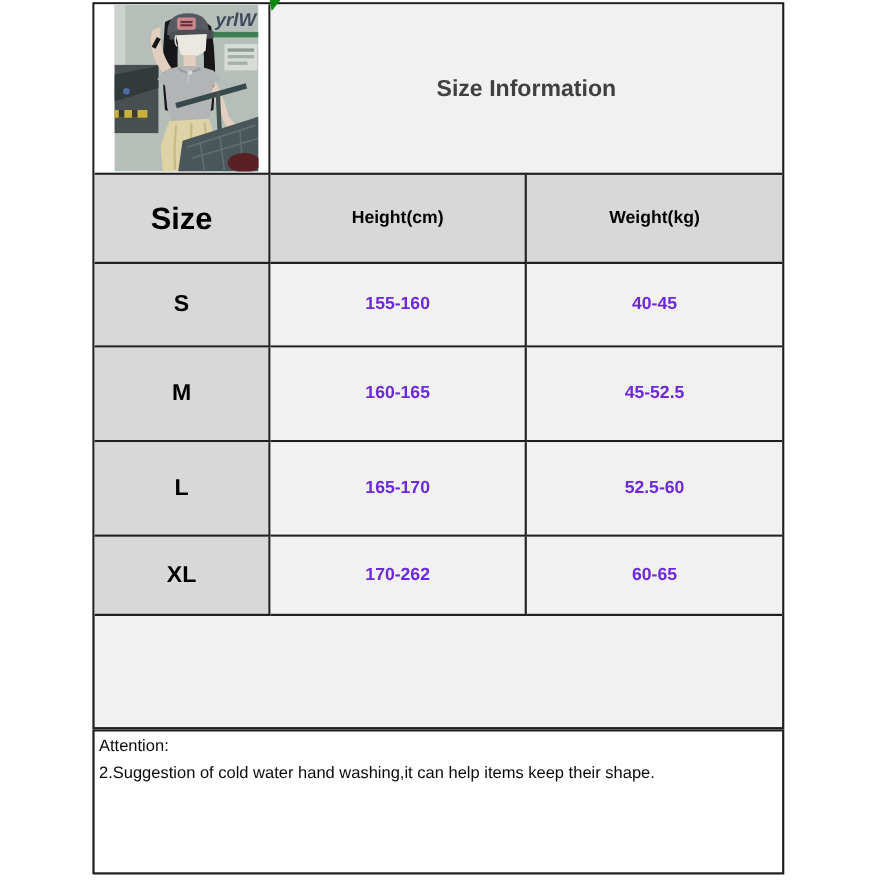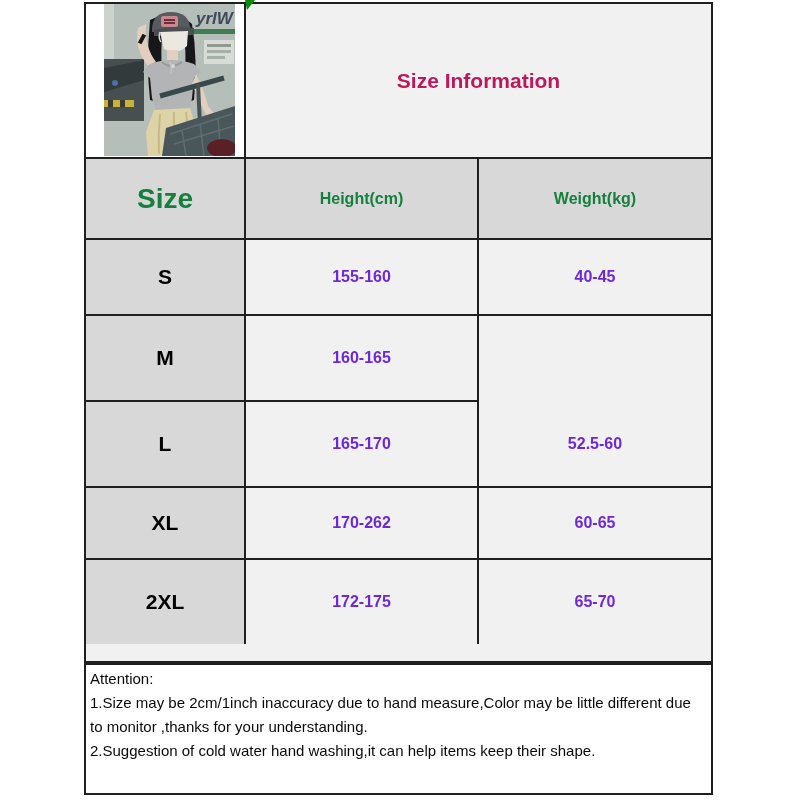--- a/index.html
+++ b/index.html
@@ -19,23 +19,23 @@
   .row-2xl   { grid-template-columns:160px 233px 232px; height:84px; }
   .cell { border-right:2px solid #1f1f1f; border-bottom:2px solid #1f1f1f;
           display:flex; align-items:center; justify-content:center; overflow:hidden; }
   .cell.last-col { border-right:none; }
   .row-2xl .cell { border-bottom:none; }
 
   .photo-cell { background:#ffffff; justify-content:flex-start; align-items:flex-start; }
   .photo-cell svg { margin-left:18px; display:block; }
 
   .title-cell { background:#f1f1f1; position:relative; }
-  .title-text { font-size:21px; font-weight:700; color:#be185d; }
+  .title-text { font-size:21px; font-weight:700; color:#404040; }
 
-  .hcell { background:#d8d8d8; font-weight:700; color:#15803d; }
+  .hcell { background:#d8d8d8; font-weight:700; color:#000000; }
   .hcell.size-col-head { font-size:28px; }
   .hcell.metric-head   { font-size:16px; }
 
   .size-cell { background:#d8d8d8; font-size:21px; font-weight:700; color:#000; }
   .val-cell  { background:#f1f1f1; font-size:16px; font-weight:700; color:#6d28d9; }
 
   
   .corner-marker { position:absolute; left:245px; top:0; width:10px; height:10px; }
 
   
@@ -119,41 +119,36 @@
     </div>
 
     <div class="row row-s">
       <div class="cell size-cell">S</div>
       <div class="cell val-cell">155-160</div>
       <div class="cell val-cell last-col">40-45</div>
     </div>
     <div class="row row-m">
       <div class="cell size-cell">M</div>
       <div class="cell val-cell">160-165</div>
+      <div class="cell val-cell last-col">45-52.5</div>
     </div>
     <div class="row row-l">
       <div class="cell size-cell">L</div>
       <div class="cell val-cell">165-170</div>
       <div class="cell val-cell last-col">52.5-60</div>
     </div>
     <div class="row row-xl">
       <div class="cell size-cell">XL</div>
       <div class="cell val-cell">170-262</div>
       <div class="cell val-cell last-col">60-65</div>
     </div>
-    <div class="row row-2xl">
-      <div class="cell size-cell">2XL</div>
-      <div class="cell val-cell">172-175</div>
-      <div class="cell val-cell last-col">65-70</div>
-    </div>
   </div>
 
   <svg class="corner-marker" width="10" height="10" viewBox="0 0 10 10">
     <polygon points="0,0 10,0 2,10" fill="#0d8a0d"></polygon>
   </svg>
 
   <div class="attention">
     <div class="att-line">Attention:</div>
-    <div class="att-line">1.Size may be 2cm/1inch inaccuracy due to hand measure,Color may be little different due to monitor ,thanks for your understanding.</div>
     <div class="att-line">2.Suggestion of cold water hand washing,it can help items keep their shape.</div>
   </div>
 
 </div>
 
 </body></html>

